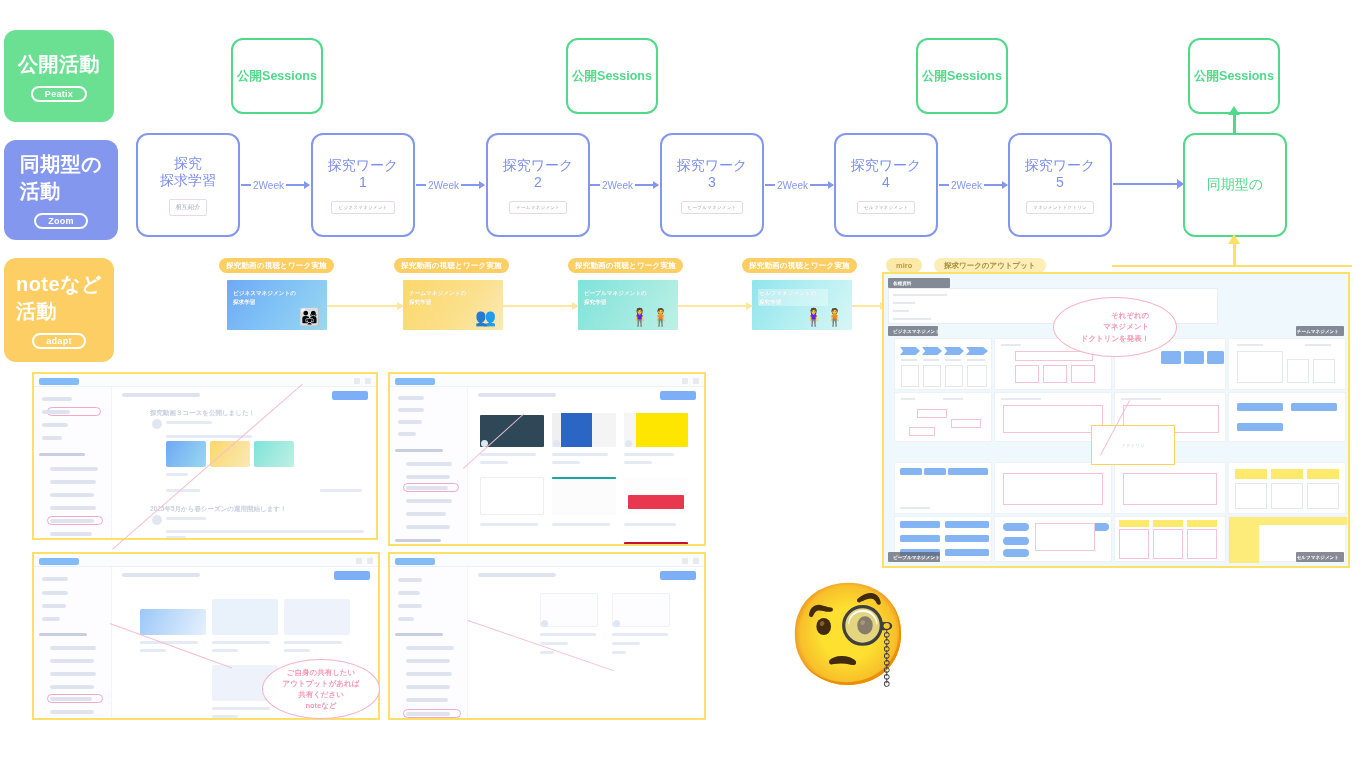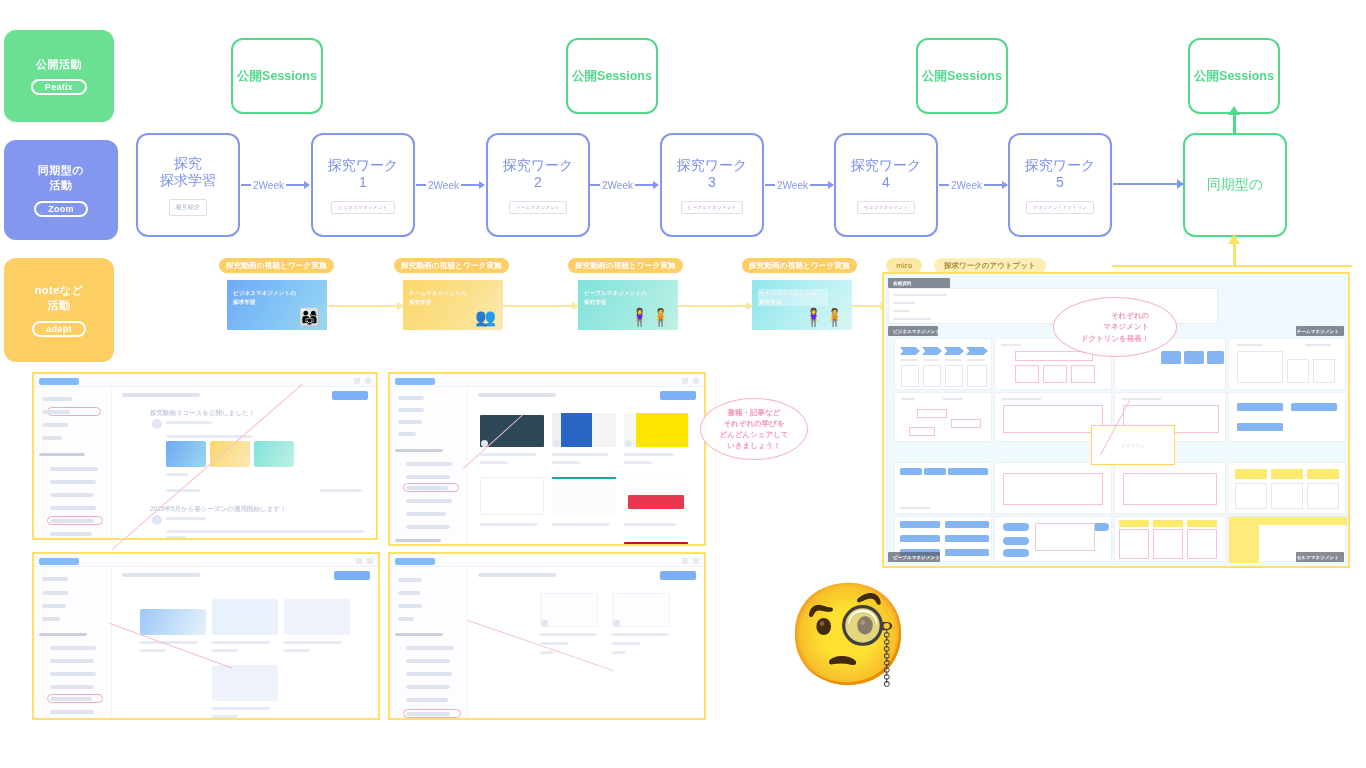--- a/index.html
+++ b/index.html
@@ -11,21 +11,21 @@
   }
   #root { position: relative; width: 1366px; height: 768px; }
 
   
   .rowcard {
     position: absolute; border-radius: 12px;
     display: flex; flex-direction: column;
     align-items: center; justify-content: center;
     color: #ffffff; font-weight: bold; letter-spacing: .5px;
   }
-  .rowcard .rc-title { font-size: 11px; line-height: 1.35; text-align: center; }
+  .rowcard .rc-title { font-size: 20px; line-height: 1.35; text-align: left; }
   .rowcard .rc-pill {
     margin-top: 8px; border: 2px solid #ffffff; border-radius: 10px;
     padding: 1px 12px; font-size: 9px; font-weight: bold; letter-spacing: .3px;
   }
   #rowcard-public   { left: 4px;  top: 30px;  width: 110px; height: 92px;  background: #6BE093; }
   #rowcard-sync     { left: 4px;  top: 140px; width: 114px; height: 100px; background: #8497EE; }
   #rowcard-async    { left: 4px;  top: 258px; width: 110px; height: 104px; background: #FCCE63; }
 
   
   .sessbox {
@@ -670,18 +670,18 @@
       <div class="sh-line" style="left:144px; top:84px; width:14px;"></div>
     </div>
   </div>
 
   <div class="leader" style="left:112px; top:549px; width:252px; transform:rotate(-41deg);"></div>
   <div class="leader" style="left:463px; top:468px; width:82px; transform:rotate(-42deg);"></div>
   <div class="leader" style="left:110px; top:623px; width:130px; transform:rotate(20deg);"></div>
   <div class="leader" style="left:468px; top:620px; width:154px; transform:rotate(19deg);"></div>
   <div class="leader" style="left:1100px; top:455px; width:62px; transform:rotate(-62deg);"></div>
 
-  <div class="callout" id="callout-books">書籍・記事など<br>それぞれの学びを<br>どんどんシェアして<br>いきましょう！</div>
   <div class="callout" id="callout-doctrine">それぞれの<br>マネジメント<br>ドクトリンを発表！</div>
+  <div class="callout" id="callout-note">ご自身の共有したい<br>アウトプットがあれば<br>共有ください<br>noteなど</div>
 
   <div id="emoji">🧐</div>
 
 </div>
 
 </body></html>

